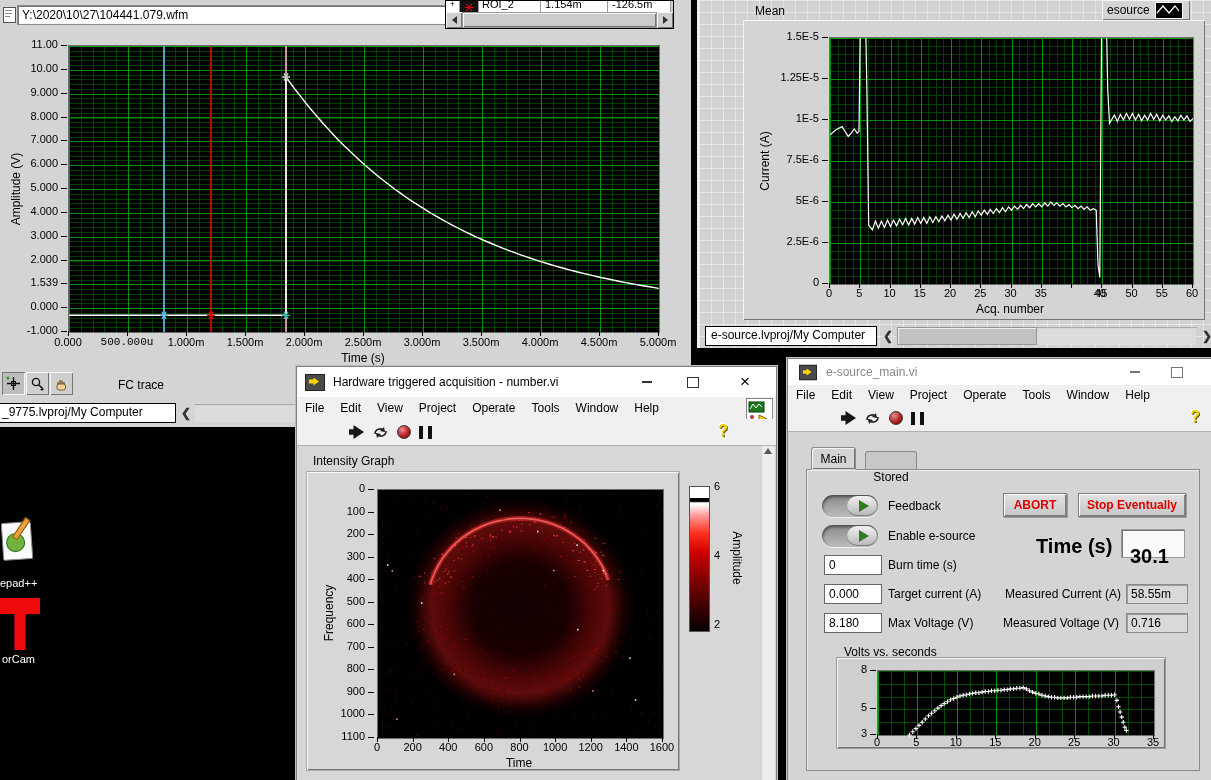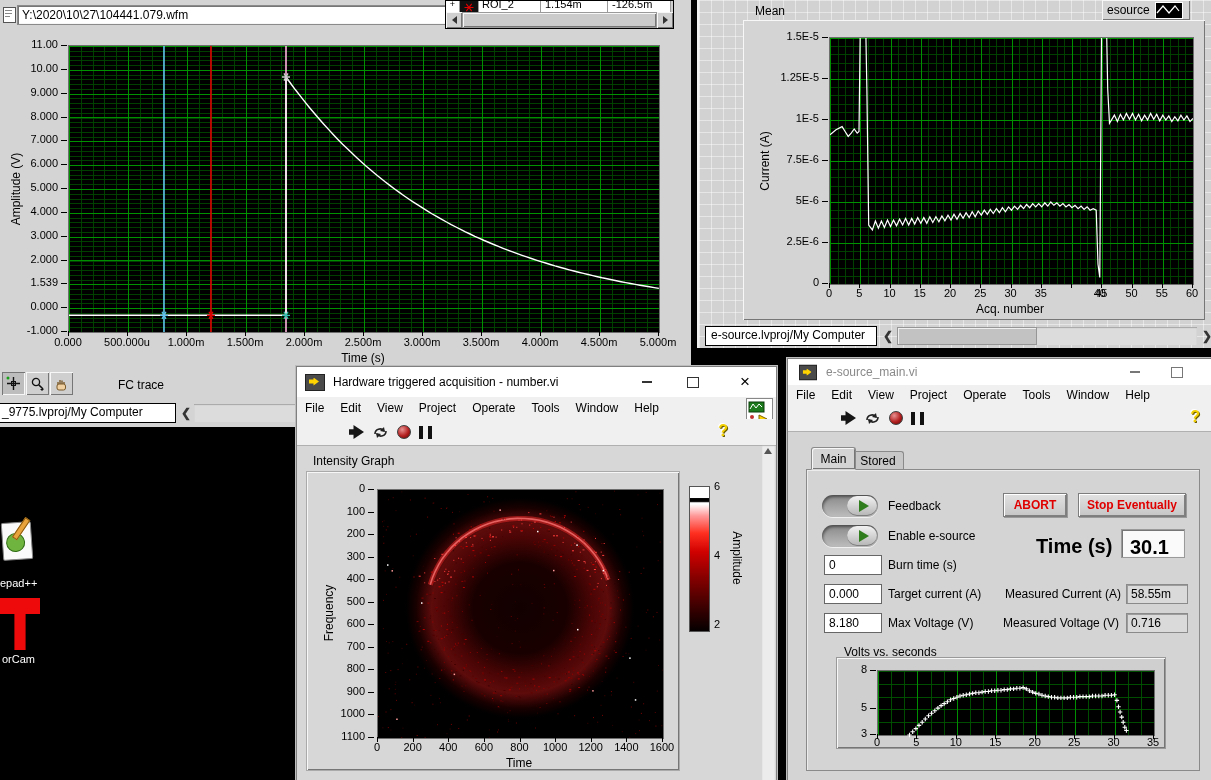--- a/index.html
+++ b/index.html
@@ -164,21 +164,21 @@
     <div class="tick" style="left: 4px; top: 252.5px; width: 54px; text-align: right;">2.000</div>
     <div class="tickmark" style="left: 61px; top: 259.5px; width: 6px; height: 1px;"></div>
     <div class="tick" style="left: 4px; top: 276.333px; width: 54px; text-align: right;">1.539</div>
     <div class="tickmark" style="left: 61px; top: 283.333px; width: 6px; height: 1px;"></div>
     <div class="tick" style="left: 4px; top: 300.167px; width: 54px; text-align: right;">0.000</div>
     <div class="tickmark" style="left: 61px; top: 307.167px; width: 6px; height: 1px;"></div>
     <div class="tick" style="left: 4px; top: 324px; width: 54px; text-align: right;">-1.000</div>
     <div class="tickmark" style="left: 61px; top: 331px; width: 6px; height: 1px;"></div>
     <div class="tick" style="left: 33px; top: 336px; width: 70px; text-align: center;">0.000</div>
     <div class="tickmark" style="left: 68px; top: 331px; width: 1px; height: 5px;"></div>
-    <div class="tick" style="left: 92px; top: 336px; width: 70px; text-align: center;">500.000u</div>
+    <div class="tick" style="left: 92px; top: 336px; width: 70px; text-align: center; font-family: Liberation Mono, monospace;">500.000u</div>
     <div class="tickmark" style="left: 127px; top: 331px; width: 1px; height: 5px;"></div>
     <div class="tick" style="left: 151px; top: 336px; width: 70px; text-align: center;">1.000m</div>
     <div class="tickmark" style="left: 186px; top: 331px; width: 1px; height: 5px;"></div>
     <div class="tick" style="left: 210px; top: 336px; width: 70px; text-align: center;">1.500m</div>
     <div class="tickmark" style="left: 245px; top: 331px; width: 1px; height: 5px;"></div>
     <div class="tick" style="left: 269px; top: 336px; width: 70px; text-align: center;">2.000m</div>
     <div class="tickmark" style="left: 304px; top: 331px; width: 1px; height: 5px;"></div>
     <div class="tick" style="left: 328px; top: 336px; width: 70px; text-align: center;">2.500m</div>
     <div class="tickmark" style="left: 363px; top: 331px; width: 1px; height: 5px;"></div>
     <div class="tick" style="left: 387px; top: 336px; width: 70px; text-align: center;">3.000m</div>
@@ -1171,39 +1171,39 @@
     <span class="tbtn">
         <span class="stop-icon"></span>
       </span>
     <span class="tbtn">
         <span class="pause-icon"></span>
       </span>
     <span class="help-q" style="position:absolute;right:12px;top:3px">?</span>
   </div>
 
   <div class="tab bevup" style="left:23px;top:88px;width:45px;height:23px;padding-top:4px;z-index:3;border-bottom:1px solid #d4d4d4">Main</div>
-  <div class="tab" style="left:64px;top:92px;width:52px;height:19px;padding-top:2px;background:#c7c7c7">Stored</div>
+  <div class="tab" style="left:77px;top:92px;width:52px;height:19px;padding-top:18px;background:#c7c7c7">Stored</div>
   <div class="tabpage" style="left:18px;top:110px;width:394px;height:302px"></div>
 
   <div class="switch" style="left:34px;top:136px">
       <span class="knob"></span>
       <span class="dir"></span>
     </div>
   <div class="fldlabel" style="left:100px;top:140px">Feedback</div>
   <div class="switch" style="left:34px;top:166px">
       <span class="knob"></span>
       <span class="dir"></span>
     </div>
   <div class="fldlabel" style="left:100px;top:170px">Enable e-source</div>
 
   <div class="redbtn" style="left:215px;top:134px;width:62px;height:22px">ABORT</div>
   <div class="redbtn" style="left:290px;top:134px;width:106px;height:22px">Stop Eventually</div>
 
   <div class="abs" style="left:248px;top:176px;font-size:20px;font-weight:bold">Time (s)</div>
-  <div class="abs bevdn" style="left:333px;top:170px;width:64px;height:29px;background:#fafafa;border:1px solid #9a9a9a;font-size:20px;font-weight:bold;padding:6px 0 0 8px;box-sizing:border-box">30.1</div>
+  <div class="abs bevdn" style="left:333px;top:170px;width:64px;height:29px;background:#fafafa;border:1px solid #9a9a9a;font-size:20px;font-weight:bold;padding:15px 0 0 8px;box-sizing:border-box">30.1</div>
 
   <div class="inputbox" style="left:36px;top:196px;width:58px;height:20px">0</div>
   <div class="fldlabel" style="left:100px;top:199px">Burn time (s)</div>
   <div class="inputbox" style="left:36px;top:225px;width:58px;height:20px">0.000</div>
   <div class="fldlabel" style="left:100px;top:228px">Target current (A)</div>
   <div class="inputbox" style="left:36px;top:254px;width:58px;height:20px">8.180</div>
   <div class="fldlabel" style="left:100px;top:257px">Max Voltage (V)</div>
 
   <div class="fldlabel" style="left:215px;top:228px;width:118px;text-align:right">Measured Current (A)</div>
   <div class="indbox" style="left:338px;top:225px;width:62px;height:20px">58.55m</div>

